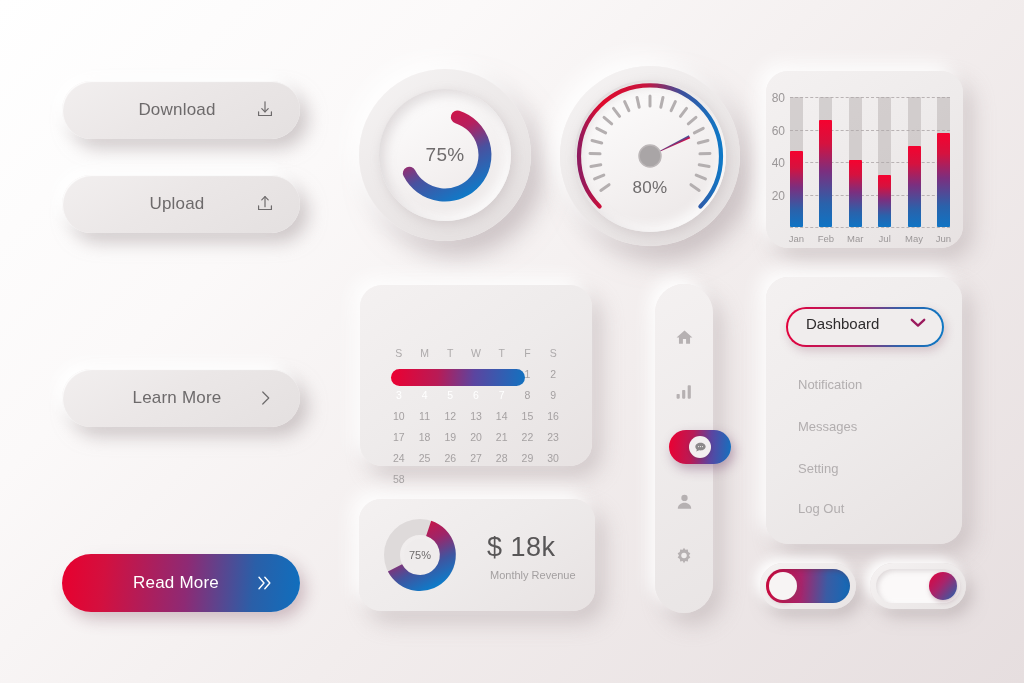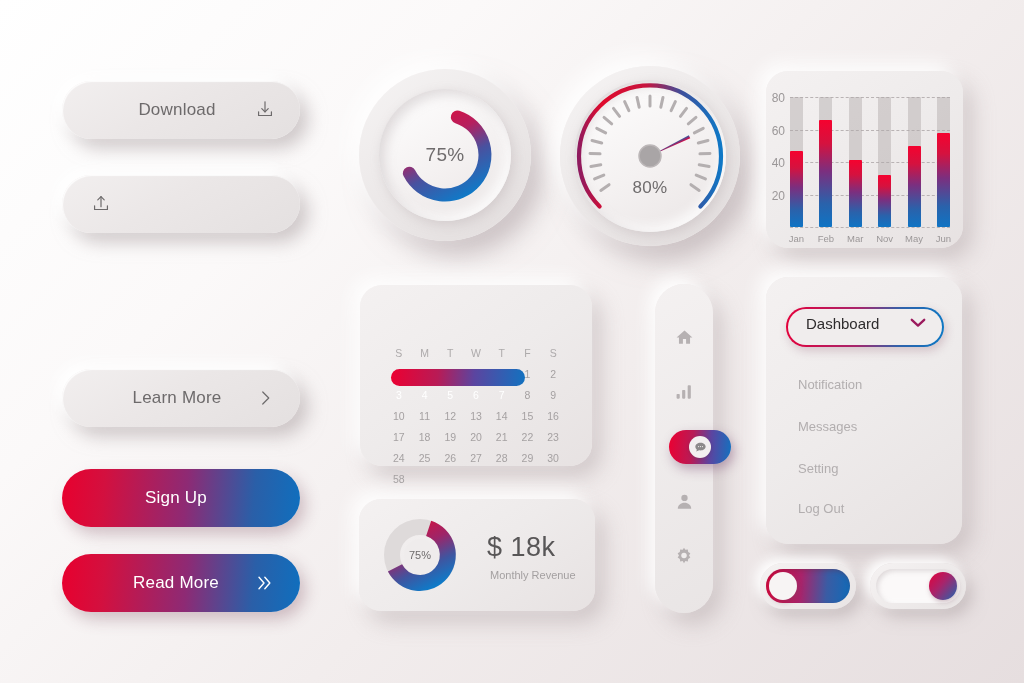--- a/index.html
+++ b/index.html
@@ -165,43 +165,40 @@
     <span class="ico">
       <svg width="22" height="22" viewBox="0 0 24 24" fill="none" stroke="#6d6a6b" stroke-width="1.3" stroke-linecap="round" stroke-linejoin="round">
         <path d="M12 3v11"></path>
           <path d="M8.5 10.5 12 14l3.5-3.5"></path>
           <path d="M5 14v4h14v-4"></path>
       </svg>
     </span>
   </button>
 
   <button class="pill-btn" style="left:62px; top:175px;">
+    <span class="lbl">Upload</span>
     <span class="ico">
       <svg width="22" height="22" viewBox="0 0 24 24" fill="none" stroke="#6d6a6b" stroke-width="1.3" stroke-linecap="round" stroke-linejoin="round">
         <path d="M12 15V4"></path>
           <path d="M8.5 7.5 12 4l3.5 3.5"></path>
           <path d="M5 14v4h14v-4"></path>
       </svg>
     </span>
   </button>
 
 
   <button class="pill-btn" style="left:62px; top:369px;">
     <span class="lbl">Learn More</span>
     <span class="ico">
       <svg width="18" height="18" viewBox="0 0 24 24" fill="none" stroke="#6d6a6b" stroke-width="1.6" stroke-linecap="round" stroke-linejoin="round">
         <path d="M9 4l8 8-8 8"></path>
       </svg>
     </span>
   </button>
 
-  <button class="grad-btn" style="left:62px; top:469px;">
-    <span class="lbl">Sign Up</span>
-    <span class="ico"></span>
-  </button>
 
   <button class="grad-btn" style="left:62px; top:554px;">
     <span class="lbl">Read More</span>
     <span class="ico">
       <svg width="20" height="20" viewBox="0 0 24 24" fill="none" stroke="#ffffff" stroke-width="1.7" stroke-linecap="round" stroke-linejoin="round">
         <path d="M6 5l6 7-6 7"></path>
           <path d="M13 5l6 7-6 7"></path>
       </svg>
     </span>
   </button>
@@ -306,21 +303,21 @@
             <span class="month-lbl">Feb</span>
           </div>
           <div class="bar-col">
             <div class="bar-track" style="height: 130px;"></div>
             <div class="bar-fill" style="height: 66.625px;"></div>
             <span class="month-lbl">Mar</span>
           </div>
           <div class="bar-col">
             <div class="bar-track" style="height: 130px;"></div>
             <div class="bar-fill" style="height: 52px;"></div>
-            <span class="month-lbl">Nov</span>
+            <span class="month-lbl">Jul</span>
           </div>
           <div class="bar-col">
             <div class="bar-track" style="height: 130px;"></div>
             <div class="bar-fill" style="height: 81.25px;"></div>
             <span class="month-lbl">May</span>
           </div>
           <div class="bar-col">
             <div class="bar-track" style="height: 130px;"></div>
             <div class="bar-fill" style="height: 94.25px;"></div>
             <span class="month-lbl">Jun</span>

